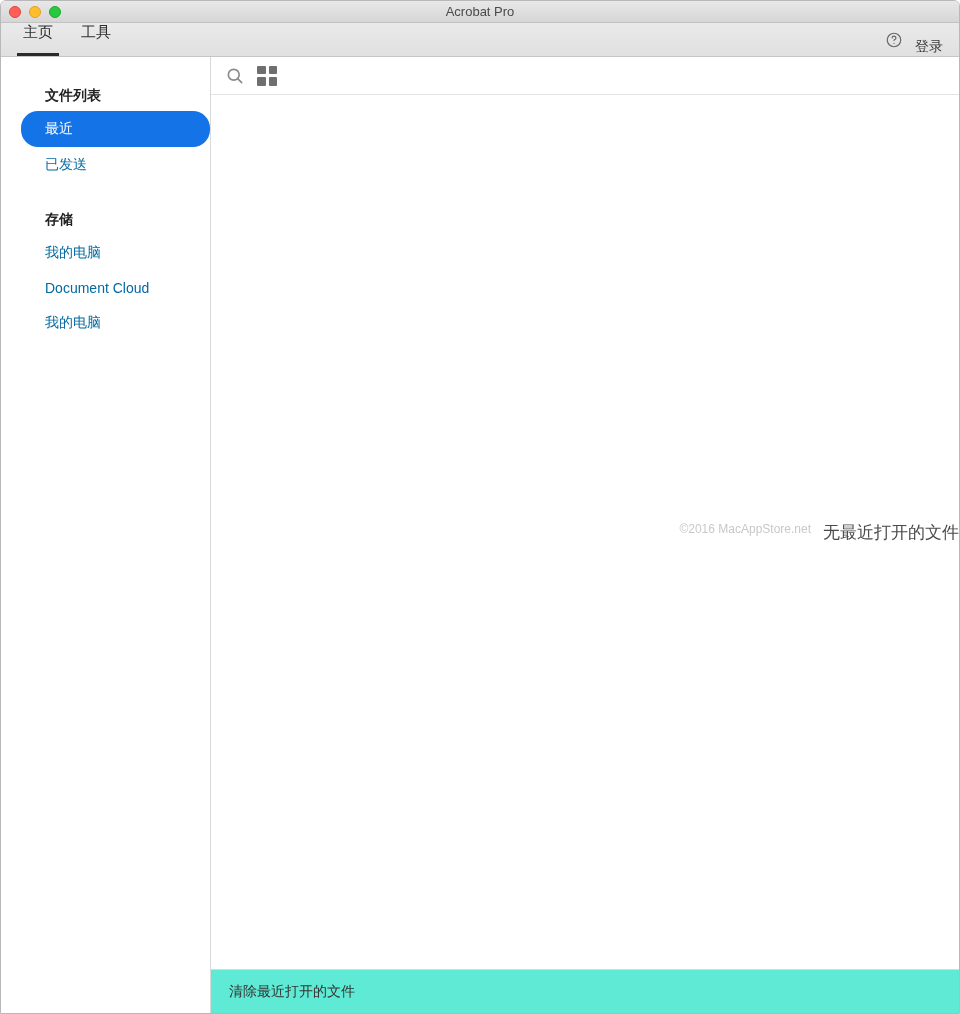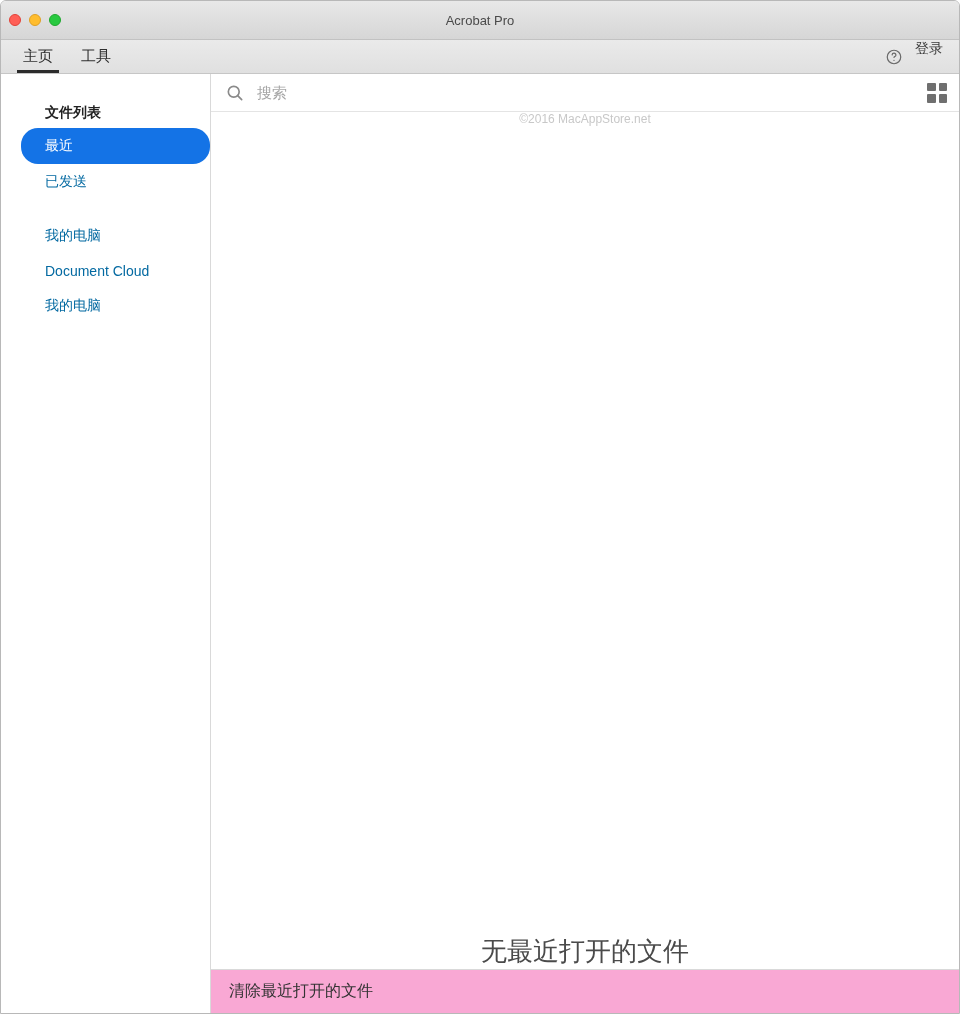--- a/index.html
+++ b/index.html
@@ -19,21 +19,21 @@
       width: 960px;
       height: 1014px;
       display: flex;
       flex-direction: column;
       border: 1px solid #b8b8b8;
       border-radius: 6px 6px 0 0;
       overflow: hidden;
     }
     
     .titlebar {
-      height: 39px;
+      height: 22px;
       background: linear-gradient(to bottom, #e8e8e8, #d6d6d6);
       border-bottom: 1px solid #c2c2c2;
       display: flex;
       align-items: center;
       position: relative;
       flex-shrink: 0;
     }
     .traffic-lights {
       display: flex;
       align-items: center;
@@ -62,21 +62,20 @@
       background: linear-gradient(to bottom, #eaeaea, #e0e0e0);
       border-bottom: 1px solid #c6c6c6;
       display: flex;
       align-items: stretch;
       flex-shrink: 0;
       padding-left: 8px;
       padding-right: 10px;
     }
     .tab {
       display: flex;
-      align-items: center;
       padding: 0 14px;
       font-size: 15px;
       color: #2f2f2f;
       cursor: default;
       position: relative;
     }
     .tab.active {
       font-weight: 500;
     }
     .tab.active::after {
@@ -92,21 +91,21 @@
     .help-btn {
       display: flex;
       align-items: center;
       justify-content: center;
       width: 34px;
       color: #6a6a6a;
     }
     .help-btn svg { width: 18px; height: 18px; }
     .login-btn {
       display: flex;
-      align-items: flex-start;
+      align-items: flex-end;
       font-size: 14px;
       color: #3a3a3a;
       padding: 0 6px 0 4px;
     }
     
     .content {
       flex: 1;
       display: flex;
       min-height: 0;
     }
@@ -187,42 +186,42 @@
       flex-shrink: 0;
     }
     .view-toggle span {
       background: #6f6f6f;
       border-radius: 1px;
     }
     .empty-area {
       flex: 1;
       position: relative;
       display: flex;
-      flex-direction: column;
-      align-items: center;
-      justify-content: space-between;
+      align-items: center;
+      justify-content: flex-end;
     }
     .watermark {
       font-size: 12px;
       color: #c8c8c8;
       margin-bottom: 6px;
     }
     .empty-text {
-      font-size: 26px;
+      font-size: 17px;
       color: #4a4a4a;
       font-weight: 300;
+      margin-left: 12px;
     }
     .bottombar {
       height: 44px;
       border-top: 1px solid #d9d9d9;
-      background: #f9a8d4;
+      background: #5eead4;
       display: flex;
       align-items: center;
       padding: 0 18px;
-      font-size: 16px;
+      font-size: 14px;
       color: #333;
       flex-shrink: 0;
     }
   </style>
 </head>
 <body>
 
 <div class="window">
 
   <div class="titlebar">
@@ -262,20 +261,21 @@
         <div class="sidebar-section-header first">文件列表</div>
         <div class="sidebar-item selected">
           <span>最近</span>
         </div>
         <div class="sidebar-item">
           <span>已发送</span>
         </div>
       </div>
 
       <div class="sidebar-section">
+        <div class="sidebar-section-header">存储</div>
         <div class="sidebar-item">
           <span>我的电脑</span>
         </div>
         <div class="sidebar-item">
           <span>Document Cloud</span>
         </div>
         <div class="sidebar-item">
           <span>我的电脑</span>
         </div>
       </div>
@@ -284,21 +284,20 @@
 
     <div class="main">
 
       <div class="searchbar">
         <span class="search-icon">
           <svg viewBox="0 0 24 24" fill="none" stroke="currentColor" stroke-width="2" stroke-linecap="round">
             <circle cx="10.5" cy="10.5" r="6.5"></circle>
             <line x1="20" y1="20" x2="15.2" y2="15.2"></line>
           </svg>
         </span>
-        <input class="search-input" type="text" placeholder="搜索" style="">
         <div class="view-toggle">
           <span></span>
           <span></span>
           <span></span>
           <span></span>
         </div>
       </div>
 
       <div class="empty-area">
         <div class="watermark">©2016 MacAppStore.net</div>

